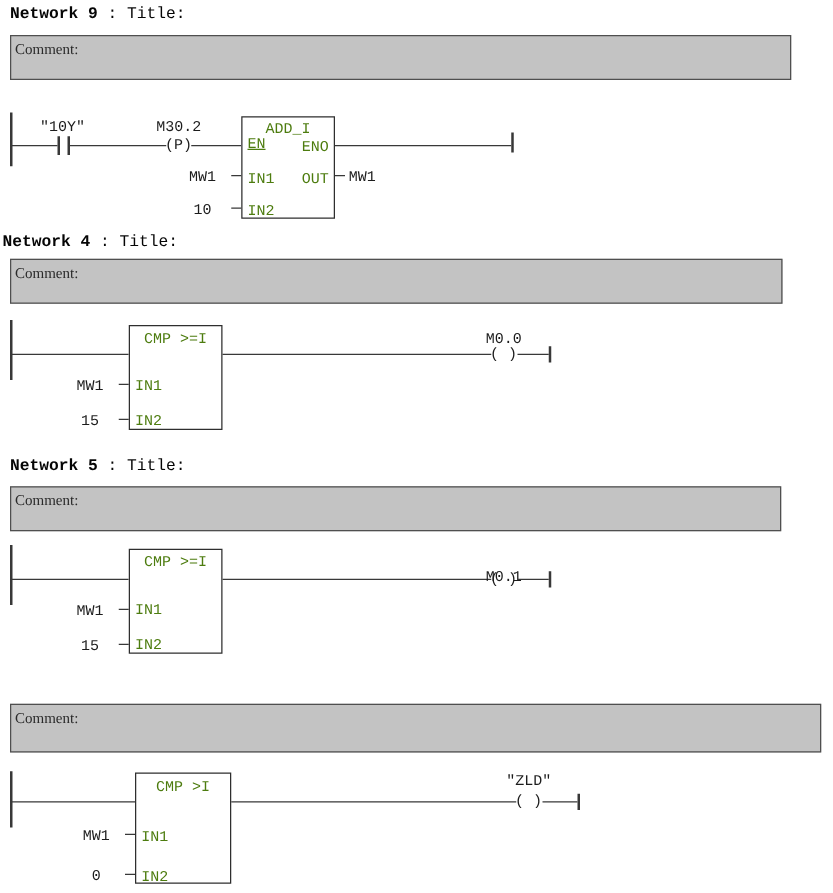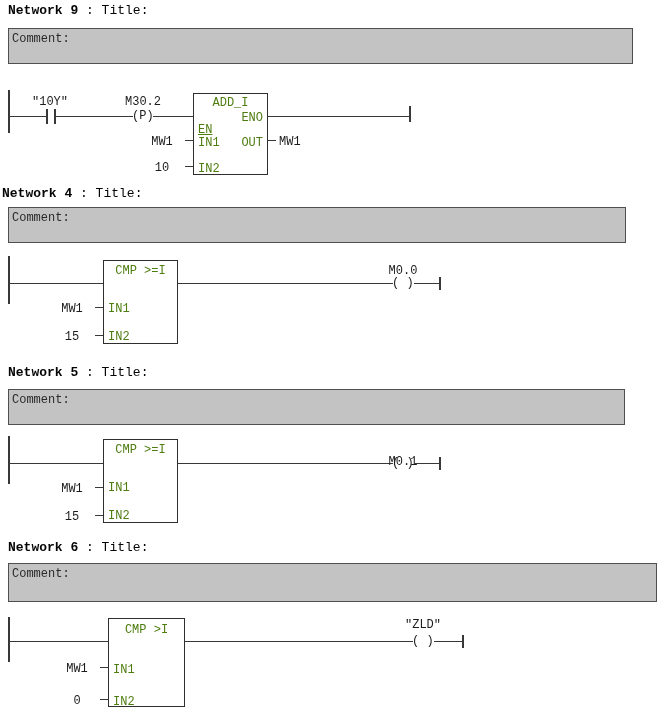--- a/index.html
+++ b/index.html
@@ -23,21 +23,21 @@
     white-space:pre;
     color:#050505;
   }
   .hdr .b{font-weight:700;}
   .comment{
     position:absolute;
     background:#c3c3c3;
     border:1px solid #4f4f4f;
     box-sizing:border-box;
   }
-  .comment .txt{left:3px;top:4px;color:#2a2a2a;}
+  .comment .txt{left:3px;top:4px;color:#2a2a2a;font-family:Liberation Serif, serif;}
   .hline{position:absolute;height:1px;background:#383838;}
   .vline{position:absolute;width:2px;background:#383838;}
   .lbox{
     position:absolute;
     background:#ffffff;
     border:1px solid #2e2e2e;
     box-sizing:border-box;
   }
   .lbox .txt{color:#4d7c0f;}
   .ctr{text-align:center;}
@@ -61,21 +61,21 @@
   <div class="vline" style="left:46px;top:109px;height:15px;"></div>
   <div class="vline" style="left:54px;top:109px;height:15px;"></div>
   <div class="hline" style="left:56px;top:116px;width:77px;"></div>
 
   <div class="txt ctr" style="left:121px;top:96px;width:44px;">M30.2</div>
   <div class="txt" style="left:132px;top:110px;">(P)</div>
   <div class="hline" style="left:153px;top:116px;width:40px;"></div>
 
   <div class="lbox" style="left:193px;top:93px;width:75px;height:82px;">
     <div class="txt ctr" style="left:0;top:3px;width:73px;">ADD_I</div>
-    <div class="txt" style="left:4px;top:30px;text-decoration:underline;">EN</div>
+    <div class="txt" style="left:4px;top:15px;text-decoration:underline;">EN</div>
     <div class="txt rgt" style="right:4px;top:18px;">ENO</div>
     <div class="txt" style="left:4px;top:43px;">IN1</div>
     <div class="txt rgt" style="right:4px;top:43px;">OUT</div>
     <div class="txt" style="left:4px;top:69px;">IN2</div>
   </div>
   <div class="hline" style="left:185px;top:140px;width:8px;"></div>
   <div class="txt rgt" style="left:141px;top:136px;width:42px;">MW1</div>
   <div class="hline" style="left:185px;top:166px;width:8px;"></div>
   <div class="txt rgt" style="left:141px;top:162px;width:42px;">10</div>
   <div class="hline" style="left:268px;top:140px;width:8px;"></div>
@@ -122,21 +122,20 @@
   <div class="hline" style="left:95px;top:487px;width:8px;"></div>
   <div class="txt rgt" style="left:51px;top:483px;width:42px;">MW1</div>
   <div class="hline" style="left:95px;top:515px;width:8px;"></div>
   <div class="txt rgt" style="left:51px;top:511px;width:42px;">15</div>
   <div class="hline" style="left:178px;top:463px;width:215px;"></div>
   <div class="txt ctr" style="left:384px;top:445px;width:38px;margin-top:11px;">M0.1</div>
   <div class="txt" style="left:392px;top:457px;">( )</div>
   <div class="hline" style="left:414px;top:463px;width:25px;"></div>
   <div class="vline" style="left:439px;top:457px;height:13px;"></div>
 
-  <div class="hdr" style="left:8px;top:541px;"><span class="b">Network 6</span><span> : Title:</span></div>
 
   <div class="comment" style="left:8px;top:563px;width:649px;height:39px;">
     <span class="txt">Comment:</span>
   </div>
 
   <div class="vline" style="left:8px;top:617px;height:45px;"></div>
   <div class="hline" style="left:9px;top:641px;width:99px;"></div>
   <div class="lbox" style="left:108px;top:618px;width:77px;height:89px;">
     <div class="txt ctr" style="left:0;top:5px;width:75px;">CMP &gt;I</div>
     <div class="txt" style="left:4px;top:45px;">IN1</div>

